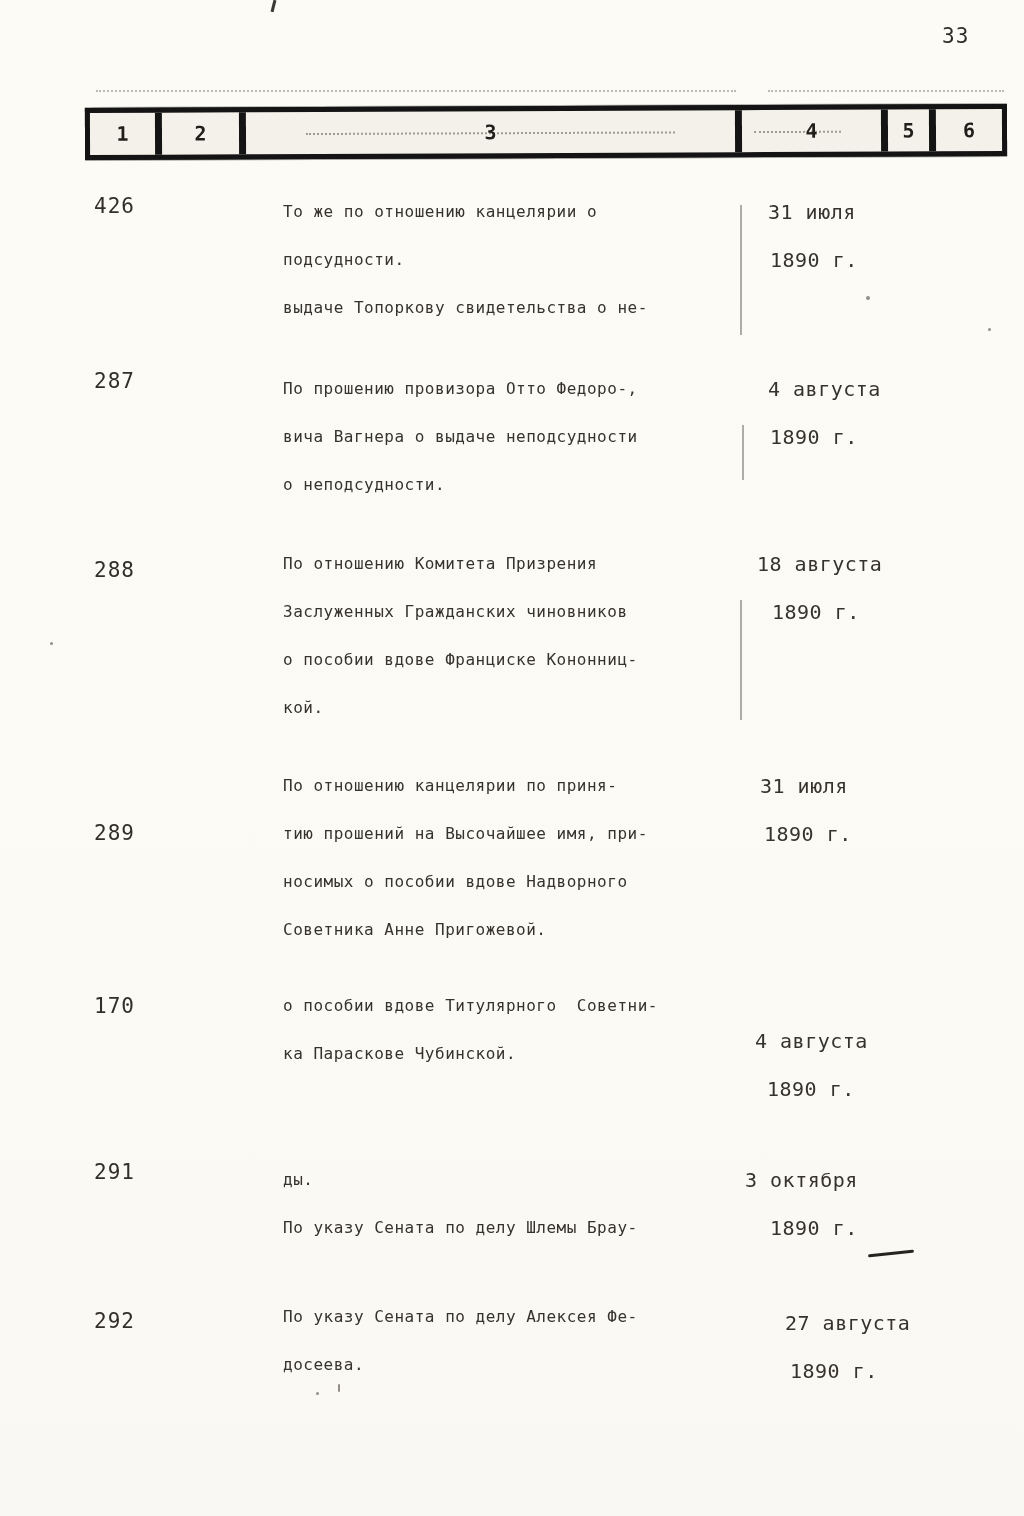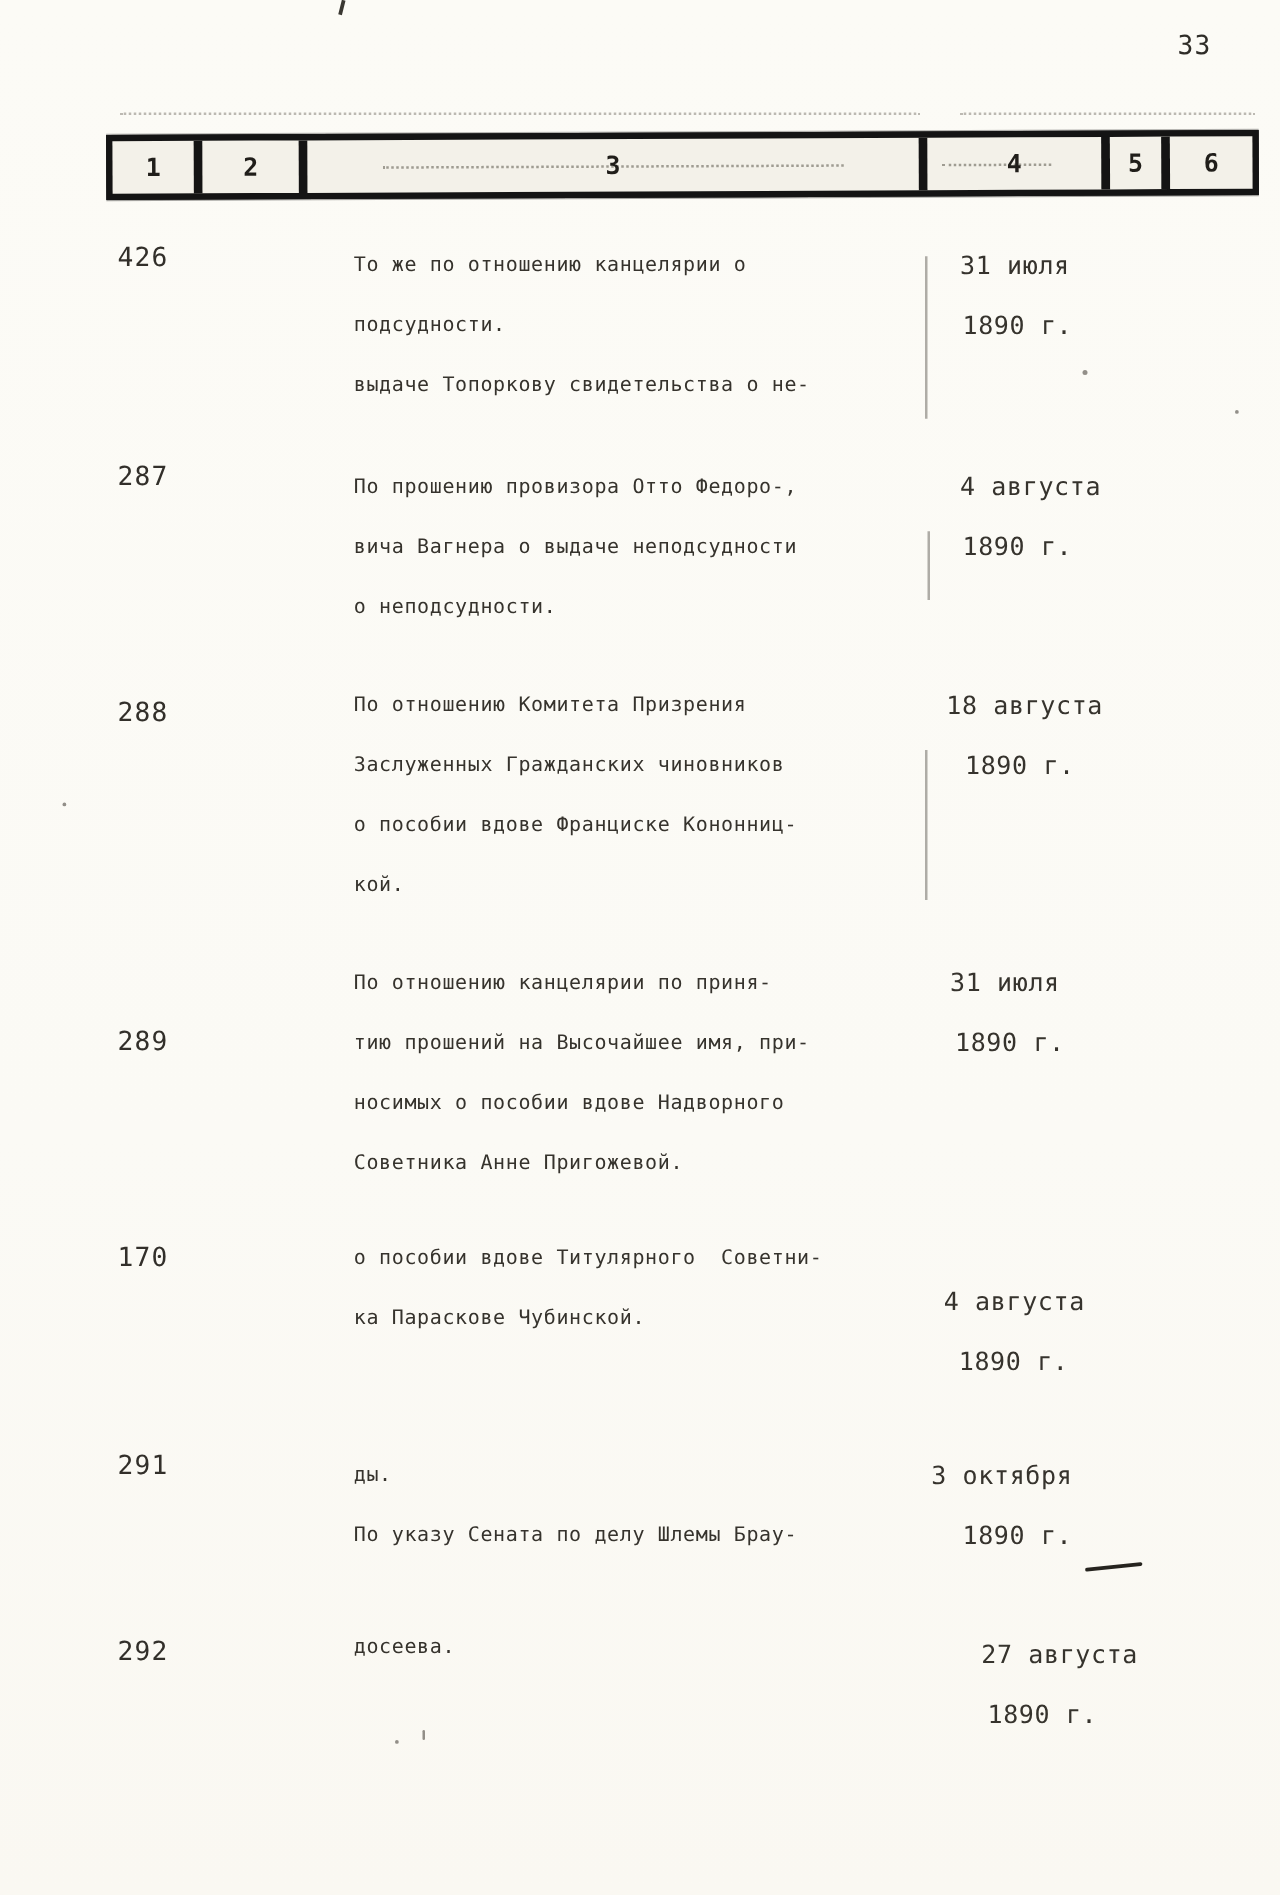--- a/index.html
+++ b/index.html
@@ -214,20 +214,21 @@
     </div>
     <div class="date">
       <div class="dline">3 октября</div>
       <div class="dline">1890 г.</div>
     </div>
   </div>
 
   <div class="entry e6">
     <div class="num">292</div>
     <div class="body">
+      <div class="line">По указу Сената по делу Алексея Фе-</div>
       <div class="line">досеева.</div>
     </div>
     <div class="date">
       <div class="dline">27 августа</div>
       <div class="dline">1890 г.</div>
     </div>
   </div>
 
   <div class="vmark vm1"></div>
   <div class="vmark vm2"></div>

